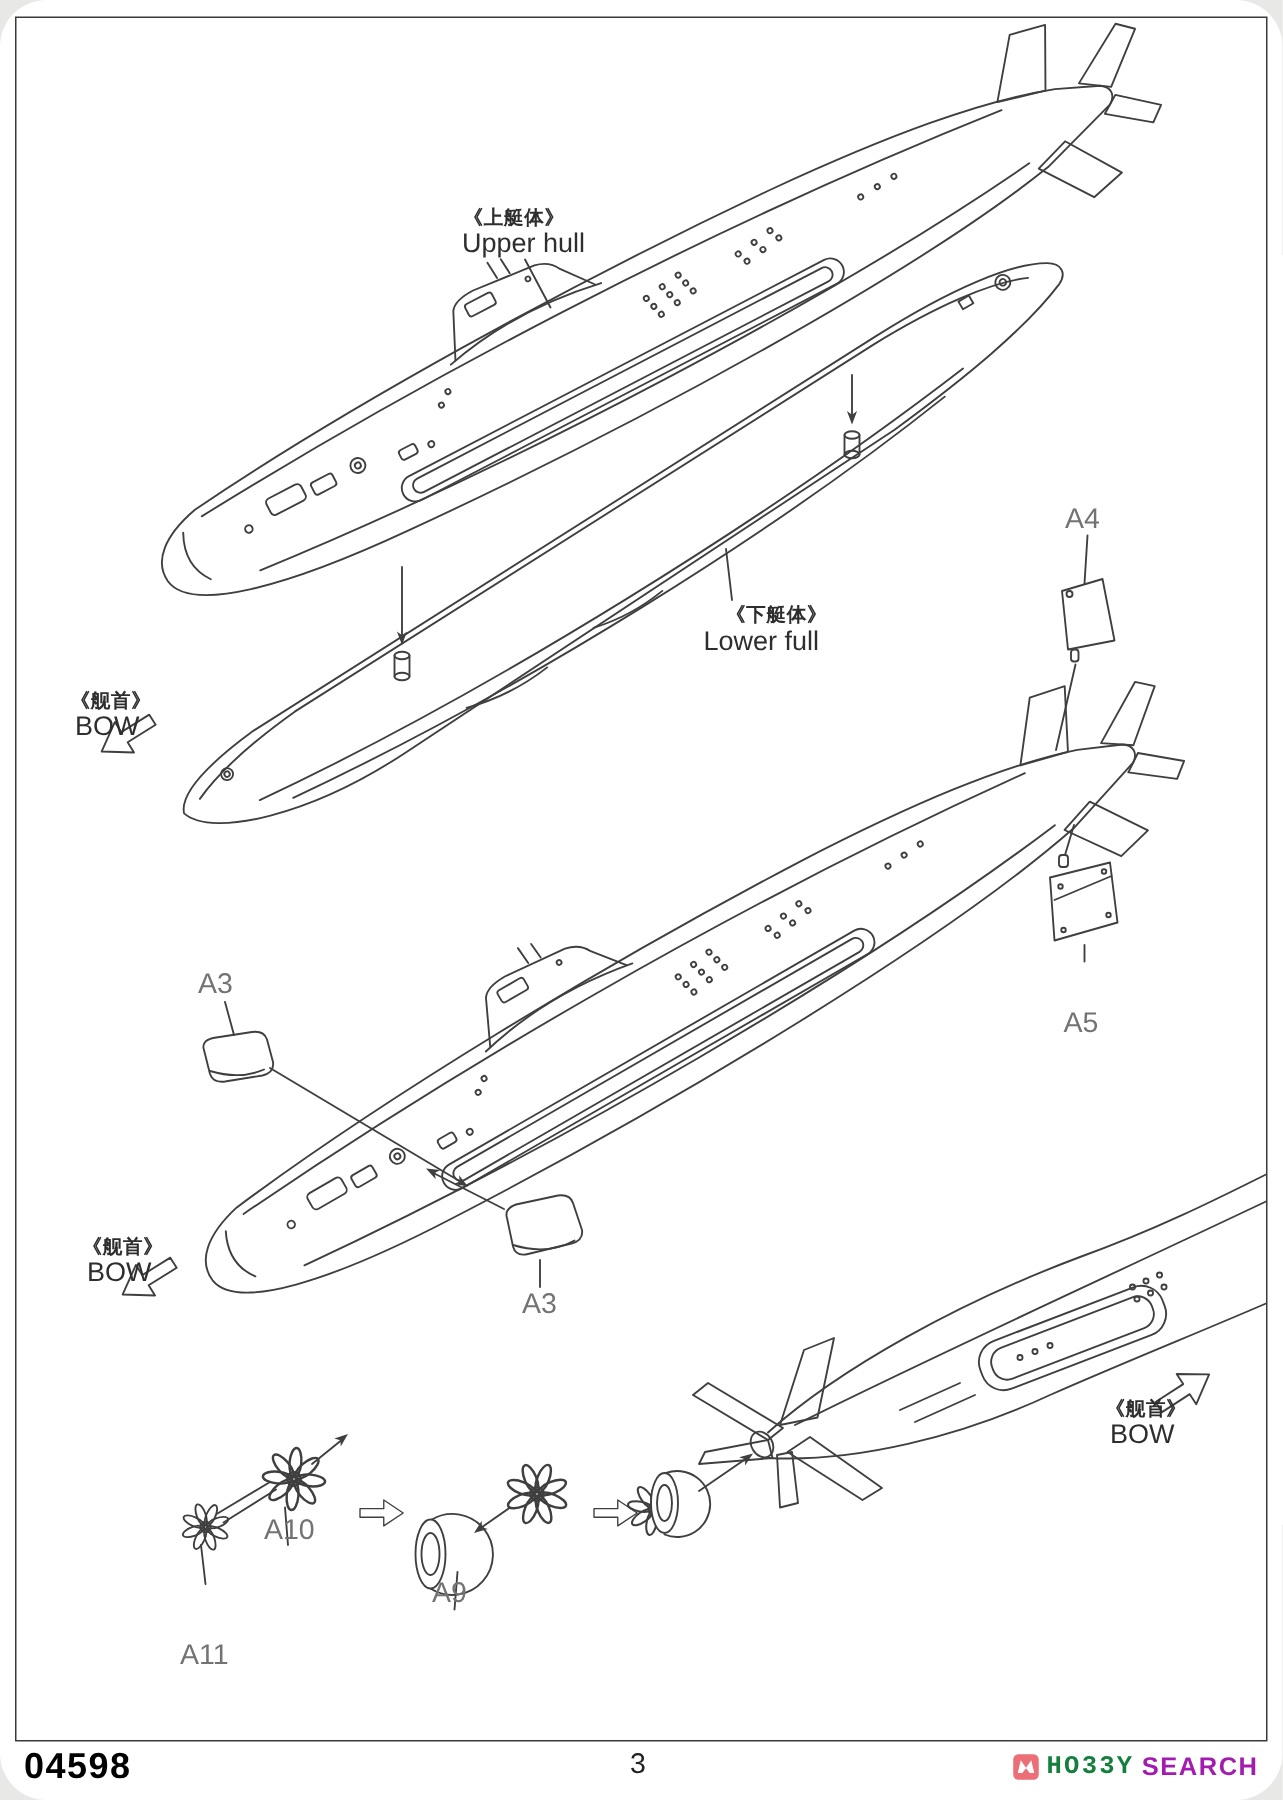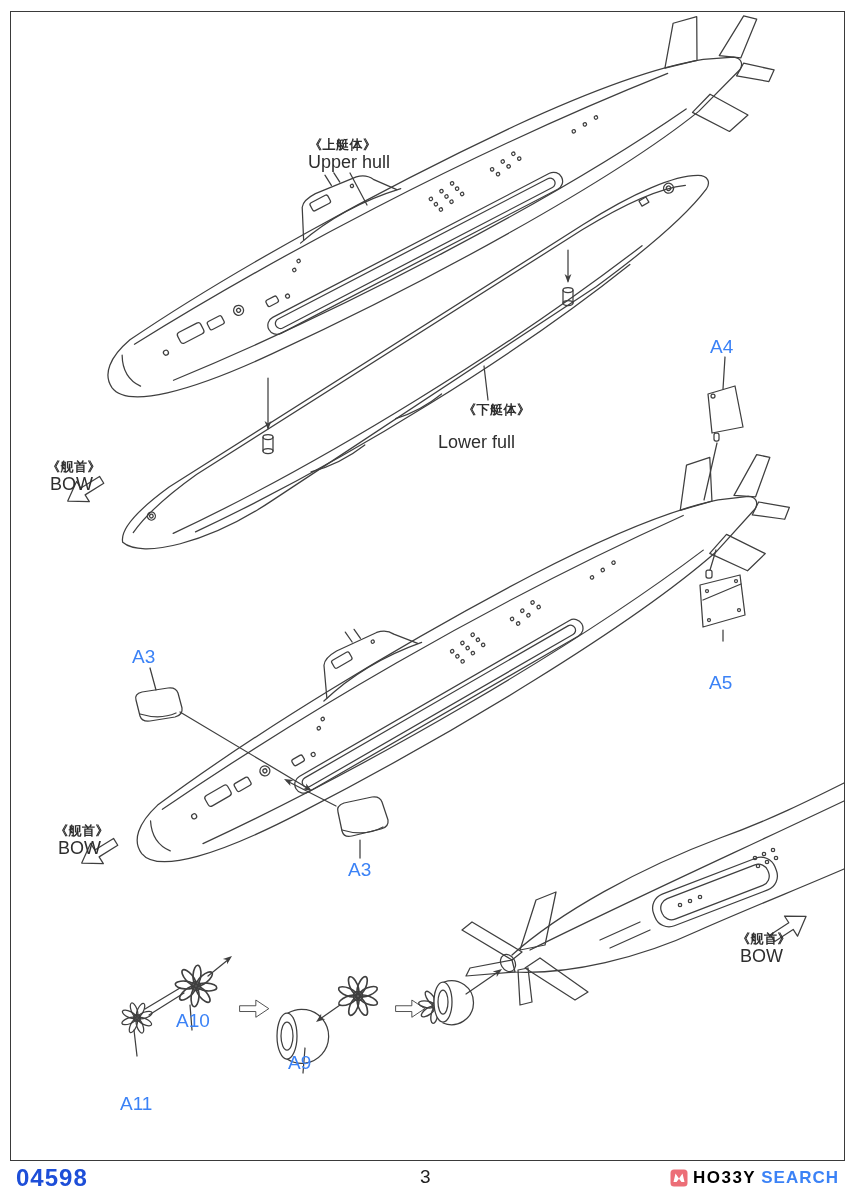--- a/index.html
+++ b/index.html
@@ -1,25 +1,25 @@
 <!DOCTYPE html>
 <html><head>
 <meta charset="utf-8">
 <style>
   html,body{margin:0;padding:0;background:#e8e8e6;}
   #page{position:relative;width:855px;height:1200px;background:#ffffff;overflow:hidden;
-        font-family:"Liberation Sans","DejaVu Sans",sans-serif;}
+        font-family:"Liberation Sans","DejaVu Sans",sans-serif;border-radius:31px;}
   #frame{position:absolute;left:10px;top:11px;width:833px;height:1148px;
          border:1.6px solid #3a3a3a;}
   #art{position:absolute;left:0;top:0;}
   .lbl{position:absolute;color:#2e2e2e;white-space:nowrap;line-height:1.15;}
   .zh{font-size:13px;font-weight:700;letter-spacing:.5px;}
   .en{font-size:18px;}
-  .part{font-size:19px;color:#3b82f6;}
-  .kitnum{font-size:24px;font-weight:700;color:#1d4ed8;letter-spacing:1px;}
+  .part{font-size:19px;color:#737373;}
+  .kitnum{font-size:24px;font-weight:700;color:#000000;letter-spacing:1px;}
   .pagenum{font-size:19px;color:#222;}
   #logo{position:absolute;top:1168px;right:16px;display:flex;align-items:center;gap:5px;}
   #logo .word1{font-size:17px;font-weight:700;letter-spacing:1.5px;}
   #logo .word2{font-size:17px;font-weight:700;letter-spacing:1px;}
 </style>
 </head>
 <body>
 
 <div id="page">
 
@@ -229,22 +229,22 @@
       <use href="#barrow" transform="translate(122,852) rotate(148)"></use>
       <use href="#barrow" transform="translate(766,928) rotate(-33)"></use>
     </g>
   </svg>
 
   <div id="frame"></div>
 
   <div class="lbl zh" style="left:309px;top:138px;">《上艇体》</div>
   <div class="lbl en" style="left:308px;top:152px;">Upper hull</div>
 
-  <div class="lbl zh" style="left:463px;top:403px;">《下艇体》</div>
-  <div class="lbl en" style="left:438px;top:417px;margin-top:15px;">Lower full</div>
+  <div class="lbl zh" style="left:484px;top:403px;">《下艇体》</div>
+  <div class="lbl en" style="left:469px;top:417px;">Lower full</div>
 
   <div class="lbl zh" style="left:47px;top:460px;">《舰首》</div>
   <div class="lbl en" style="left:50px;top:474px;">BOW</div>
 
   <div class="lbl zh" style="left:55px;top:824px;">《舰首》</div>
   <div class="lbl en" style="left:58px;top:838px;">BOW</div>
 
   <div class="lbl zh" style="left:737px;top:932px;">《舰首》</div>
   <div class="lbl en" style="left:740px;top:946px;">BOW</div>
 
@@ -257,17 +257,17 @@
   <div class="lbl part" style="left:288px;top:1052px;">A9</div>
 
   <div class="lbl kitnum" style="left:16px;top:1164px;">04598</div>
   <div class="lbl pagenum" style="left:420px;top:1166px;">3</div>
 
   <div id="logo">
     <svg width="18" height="18" viewBox="0 0 18 18">
       <rect x="0.5" y="0.5" width="17" height="17" rx="3.5" fill="#ec6e77"></rect>
       <path d="M3.5,13 L5.5,4.5 L9,9.5 L12.5,4.5 L14.5,13 L11.5,13 L9,9.8 L6.5,13 Z" fill="#ffffff"></path>
     </svg>
-    <span class="word1" style="color:#000000;">HO33Y</span>
-    <span class="word2" style="color:#3b82f6;">SEARCH</span>
+    <span class="word1" style="color:#15803d;font-family:Liberation Mono, monospace;">HO33Y</span>
+    <span class="word2" style="color:#a21caf;">SEARCH</span>
   </div>
 
 </div>
 
 </body></html>

